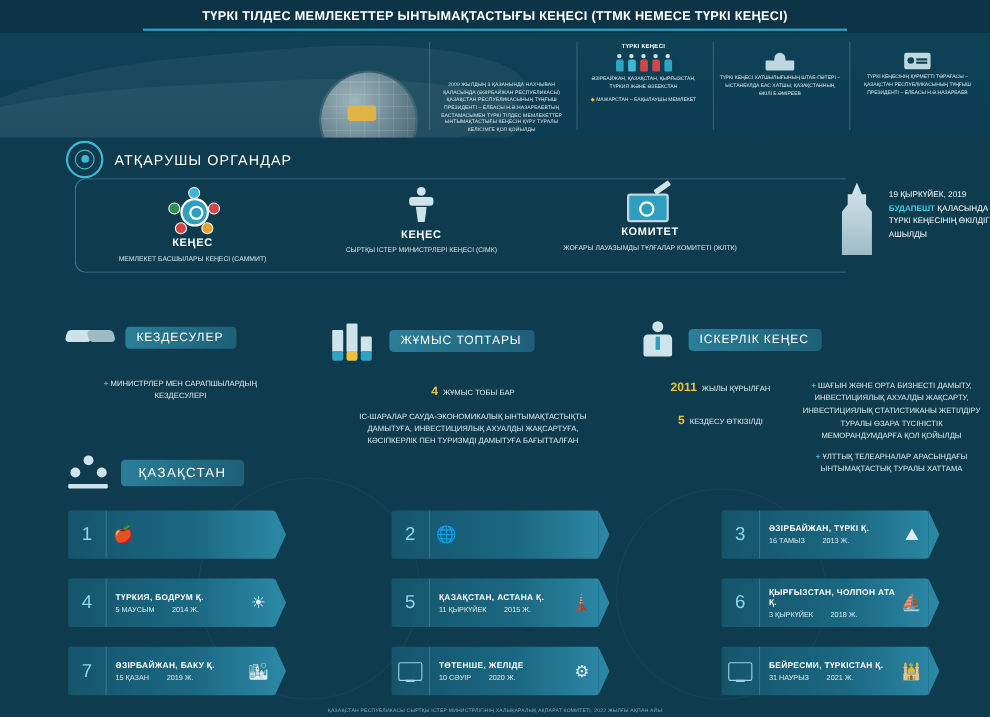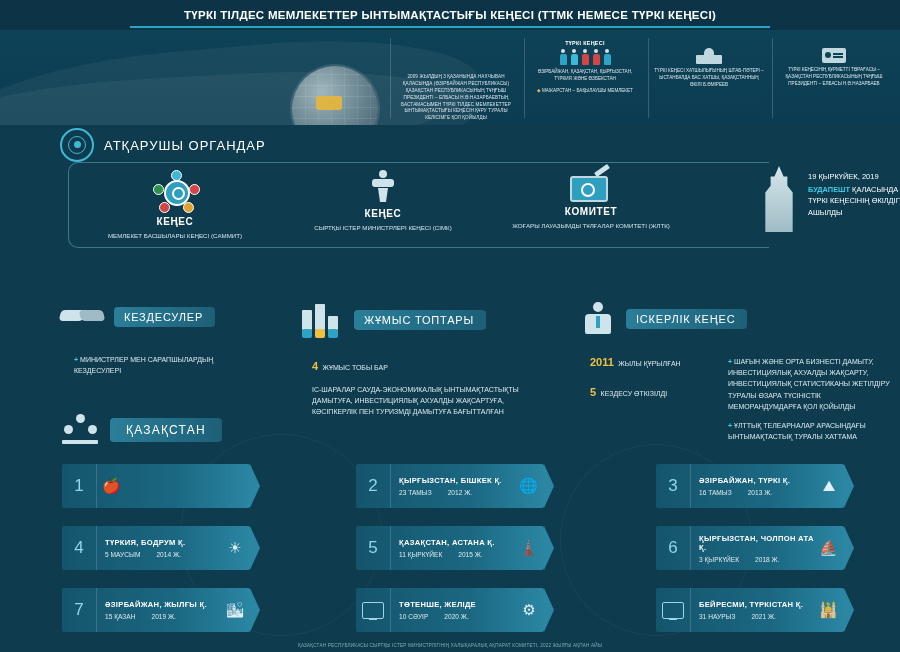--- a/index.html
+++ b/index.html
@@ -134,21 +134,21 @@
   .bud-ico{
     position:absolute;left:0;top:4px;width:38px;height:66px;
     background:linear-gradient(180deg,#d5e6eb,#9fbcc6);
     clip-path:polygon(50% 0,62% 16%,72% 16%,72% 30%,86% 40%,86% 100%,14% 100%,14% 40%,28% 30%,28% 16%,38% 16%);
   }
   .bud-date{font-size:7.5px;color:#ffffff;margin-bottom:3px;}
   .bud-text{font-size:7.4px;line-height:1.55;color:#41c8e4;text-transform:uppercase;font-weight:bold;}
   .bud-text .w{color:#ffffff;font-weight:normal;}
 
   
-  .mid{position:absolute;left:0;top:294px;width:900px;height:140px;}
+  .mid{position:absolute;left:0;top:284px;width:900px;height:140px;text-align:center;}
   .mid-head{display:flex;align-items:center;gap:8px;}
   .mid-pill{
     background:linear-gradient(90deg,#2b7e99,#1d5f77);
     border-radius:4px;padding:4px 12px 4px 10px;font-size:11px;letter-spacing:.8px;
   }
   .hand-ico{
     width:46px;height:30px;position:relative;
   }
   .hand-ico:before,.hand-ico:after{
     content:"";position:absolute;top:8px;width:24px;height:11px;background:#cfe3ea;border-radius:4px;
@@ -429,35 +429,31 @@
       </div>
       <div class="rico">
           <span class="rglyph">☀</span>
         </div>
       <div class="tail"></div>
     </div>
 
     <div class="card" style="left:62px;top:174px;">
       <div class="numbox">7</div>
       <div class="info">
-        <div class="city">ӘЗІРБАЙЖАН, ЖЫЛҒЫ Қ.</div>
+        <div class="city">ӘЗІРБАЙЖАН, БАКУ Қ.</div>
         <div class="date"><span>15 ҚАЗАН</span><span class="yr">2019 Ж.</span></div>
       </div>
       <div class="rico">
           <span class="rglyph">🏙</span>
         </div>
       <div class="tail"></div>
     </div>
 
     <div class="card" style="left:356px;top:50px;">
       <div class="numbox">2</div>
-      <div class="info">
-        <div class="city">ҚЫРҒЫЗСТАН, БІШКЕК Қ.</div>
-        <div class="date"><span>23 ТАМЫЗ</span><span class="yr">2012 Ж.</span></div>
-      </div>
       <div class="rico">
           <span class="rglyph">🌐</span>
         </div>
       <div class="tail"></div>
     </div>
 
     <div class="card" style="left:356px;top:112px;">
       <div class="numbox">5</div>
       <div class="info">
         <div class="city">ҚАЗАҚСТАН, АСТАНА Қ.</div>

